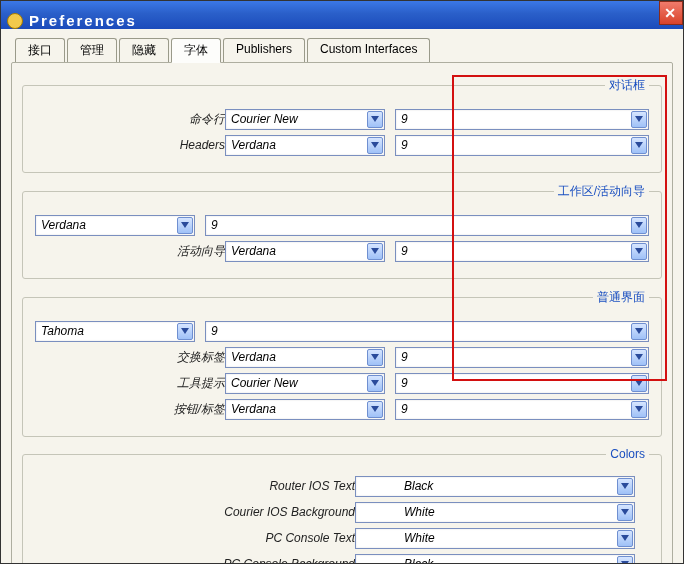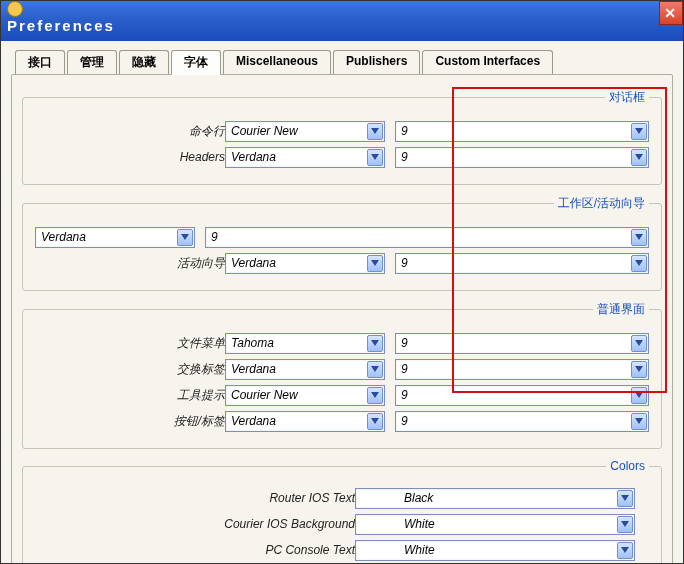--- a/index.html
+++ b/index.html
@@ -12,31 +12,30 @@
   }
   .window {
     width: 684px;
     height: 564px;
     background: #f6f4ec;
     border: 1px solid #333;
     position: relative;
     overflow: hidden;
   }
   .titlebar {
-    height: 40px;
+    height: 28px;
     background: linear-gradient(to bottom, #3b78e7 0%, #2a5fc9 45%, #1b4bbb 100%);
     color: #fff;
     font-weight: bold;
     font-size: 15px;
     display: flex;
-    align-items: flex-start;
+    align-items: flex-end;
     padding-left: 6px;
     letter-spacing: 2px;
     position: relative;
-    flex-direction: column;
   }
   .titlebar .app-icon {
     width: 16px; height: 16px;
     margin-right: 6px;
     background: #f2c94c;
     border-radius: 50%;
     border: 1px solid #a67c00;
   }
   .close-btn {
     position: absolute;
@@ -67,21 +66,20 @@
     padding: 3px 12px 3px 12px;
     border: 1px solid #9a9a8a;
     border-bottom: none;
     background: #f6f4ec;
     border-radius: 3px 3px 0 0;
     font-size: 12px;
     color: #000;
     position: relative;
     top: 1px;
     cursor: default;
-    font-weight: bold;
   }
   .tab.active {
     background: #fdfdfb;
     border-bottom: 1px solid #fdfdfb;
     z-index: 2;
   }
   .panel {
     border: 1px solid #aeaea0;
     border-radius: 2px;
     background: #f6f4ec;
@@ -154,21 +152,20 @@
       <span>✕</span>
     </div>
   </div>
 
   <div class="client">
     <div class="tabs">
       <div class="tab">接口</div>
       <div class="tab">管理</div>
       <div class="tab">隐藏</div>
       <div class="tab active">字体</div>
-      <div class="tab">Miscellaneous</div>
       <div class="tab">Publishers</div>
       <div class="tab">Custom Interfaces</div>
     </div>
 
     <div class="panel">
 
       <fieldset class="grp">
         <legend>对话框</legend>
         <div class="row">
           <div class="lbl">命令行</div>
@@ -247,21 +244,20 @@
                   <path d="M0 0 L8 0 L4 6 Z" fill="#2a4b9b"></path>
                 </svg>
               </span>
           </div>
         </div>
       </fieldset>
 
       <fieldset class="grp">
         <legend>普通界面</legend>
         <div class="row">
-          <div class="lbl">文件菜单</div>
           <div class="select font">
             <span>Tahoma</span>
             <span class="arrow">
                 <svg viewBox="0 0 8 6">
                   <path d="M0 0 L8 0 L4 6 Z" fill="#2a4b9b"></path>
                 </svg>
               </span>
           </div>
           <div class="select size">
             <span>9</span>

